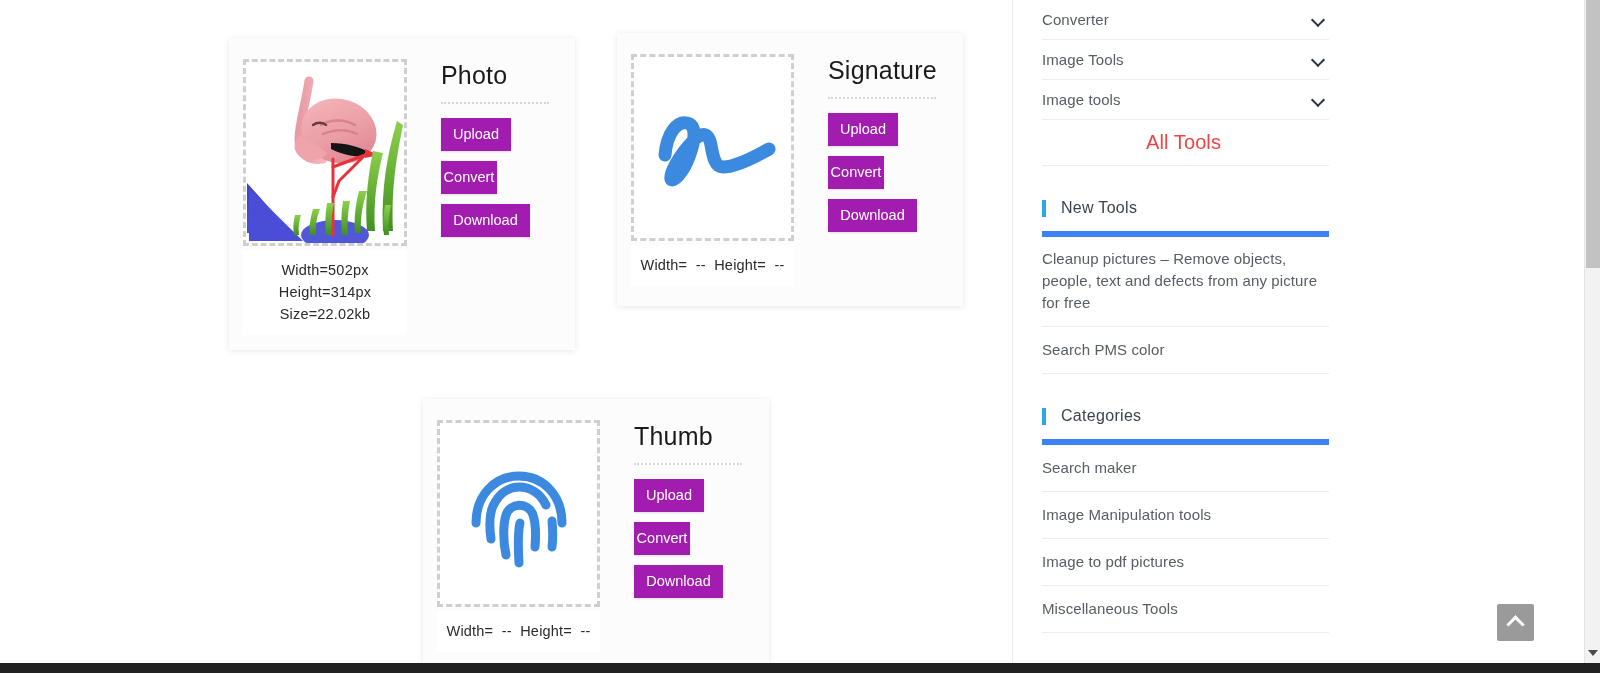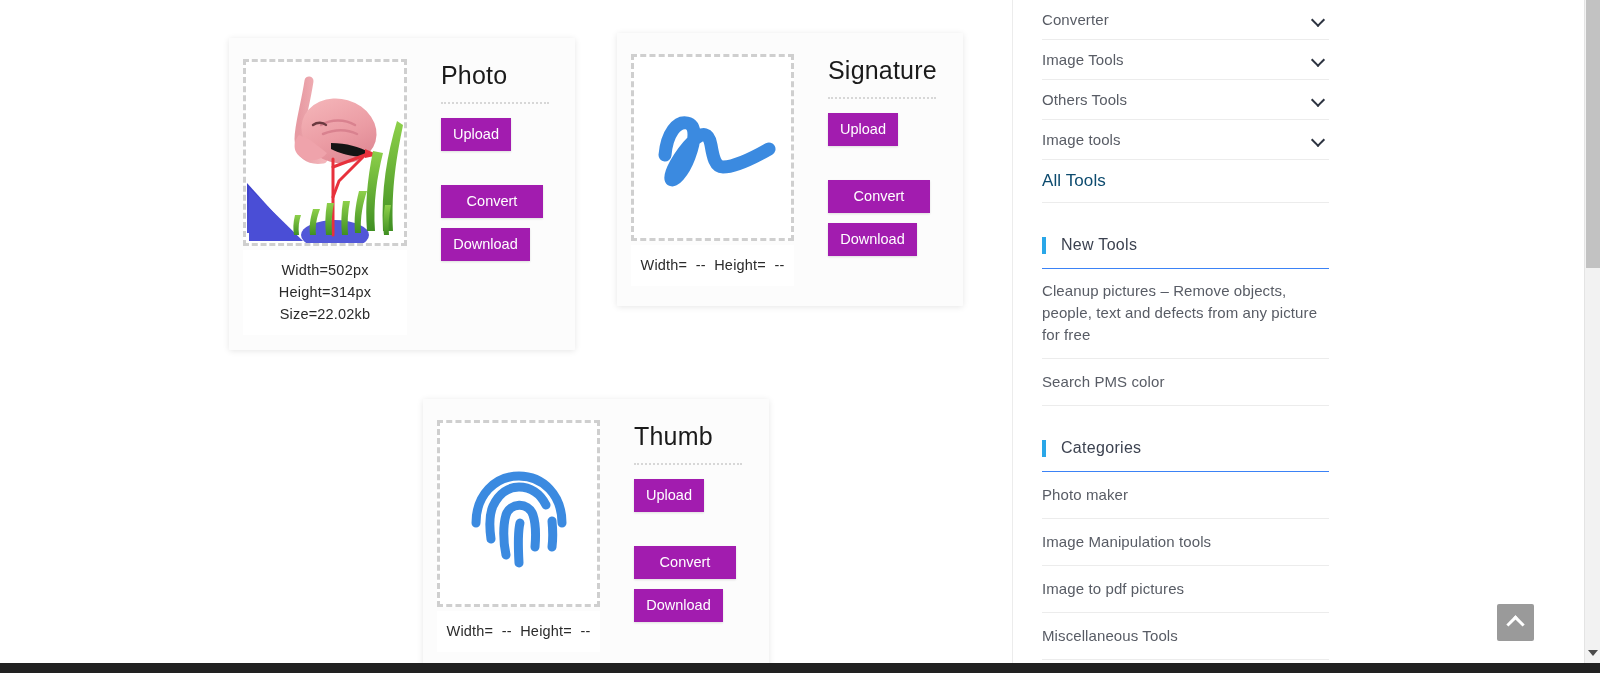--- a/index.html
+++ b/index.html
@@ -84,21 +84,21 @@
     font-size: 14.5px;
     font-family: "Liberation Sans", sans-serif;
     padding: 8px 0;
     text-align: center;
     cursor: pointer;
     line-height: 17px;
     margin-bottom: 10px;
     box-shadow: 0 1px 2px rgba(0,0,0,0.12);
   }
   .btn.upload   { width: 70px; }
-  .btn.convert  { width: 102px; margin-top: 24px; }
+  .btn.convert  { width: 56px; }
   .btn.download { width: 89px; }
 
   
   #sidebar {
     position: absolute;
     left: 1016px; top: 0;
     width: 537px; height: 663px;
     background: #ffffff;
     padding: 0;
   }
@@ -124,32 +124,33 @@
     left: 1px; top: 2px;
     width: 8px; height: 8px;
     border-right: 2px solid #2c3340;
     border-bottom: 2px solid #2c3340;
     transform: rotate(45deg);
   }
 
   .sb-plain-item {
     border-bottom: 1px solid #ececec;
     padding: 11px 4px 11px 0;
-    font-size: 17px;
-    color: #0c4a6e;
+    font-size: 20px;
+    color: #ef4444;
     cursor: pointer;
     letter-spacing: .1px;
+    text-align: center;
   }
 
   .sb-widget { margin-top: 33px; }
   .sb-heading {
     display: flex; align-items: center;
     font-size: 16px; color: #3c4250;
     padding-bottom: 14px;
-    border-bottom: 1px solid #3b82f6;
+    border-bottom: 6px solid #3b82f6;
     letter-spacing: .3px;
   }
   .sb-heading .accent {
     display: inline-block;
     width: 4px; height: 17px;
     background: #2aa7e8;
     margin-right: 15px;
     flex: none;
   }
   .sb-link {
@@ -352,44 +353,40 @@
 
       <div class="sb-accordion-item">
         <span class="lbl">Converter</span>
         <span class="chev"></span>
       </div>
       <div class="sb-accordion-item">
         <span class="lbl">Image Tools</span>
         <span class="chev"></span>
       </div>
       <div class="sb-accordion-item">
-        <span class="lbl">Others Tools</span>
-        <span class="chev"></span>
-      </div>
-      <div class="sb-accordion-item">
         <span class="lbl">Image tools</span>
         <span class="chev"></span>
       </div>
       <div class="sb-plain-item">All Tools</div>
 
       <div class="sb-widget">
         <div class="sb-heading">
           <span class="accent"></span>
           <span>New Tools</span>
         </div>
         <div class="sb-link two-line">Cleanup pictures – Remove objects, people, text and defects from any picture for free</div>
         <div class="sb-link">Search PMS color</div>
       </div>
 
       <div class="sb-widget">
         <div class="sb-heading">
           <span class="accent"></span>
           <span>Categories</span>
         </div>
-        <div class="sb-link">Photo maker</div>
+        <div class="sb-link">Search maker</div>
         <div class="sb-link">Image Manipulation tools</div>
         <div class="sb-link">Image to pdf pictures</div>
         <div class="sb-link">Miscellaneous Tools</div>
 
       </div>
 
     </div>
   </div>
 
   <div id="scroll-top"></div>

